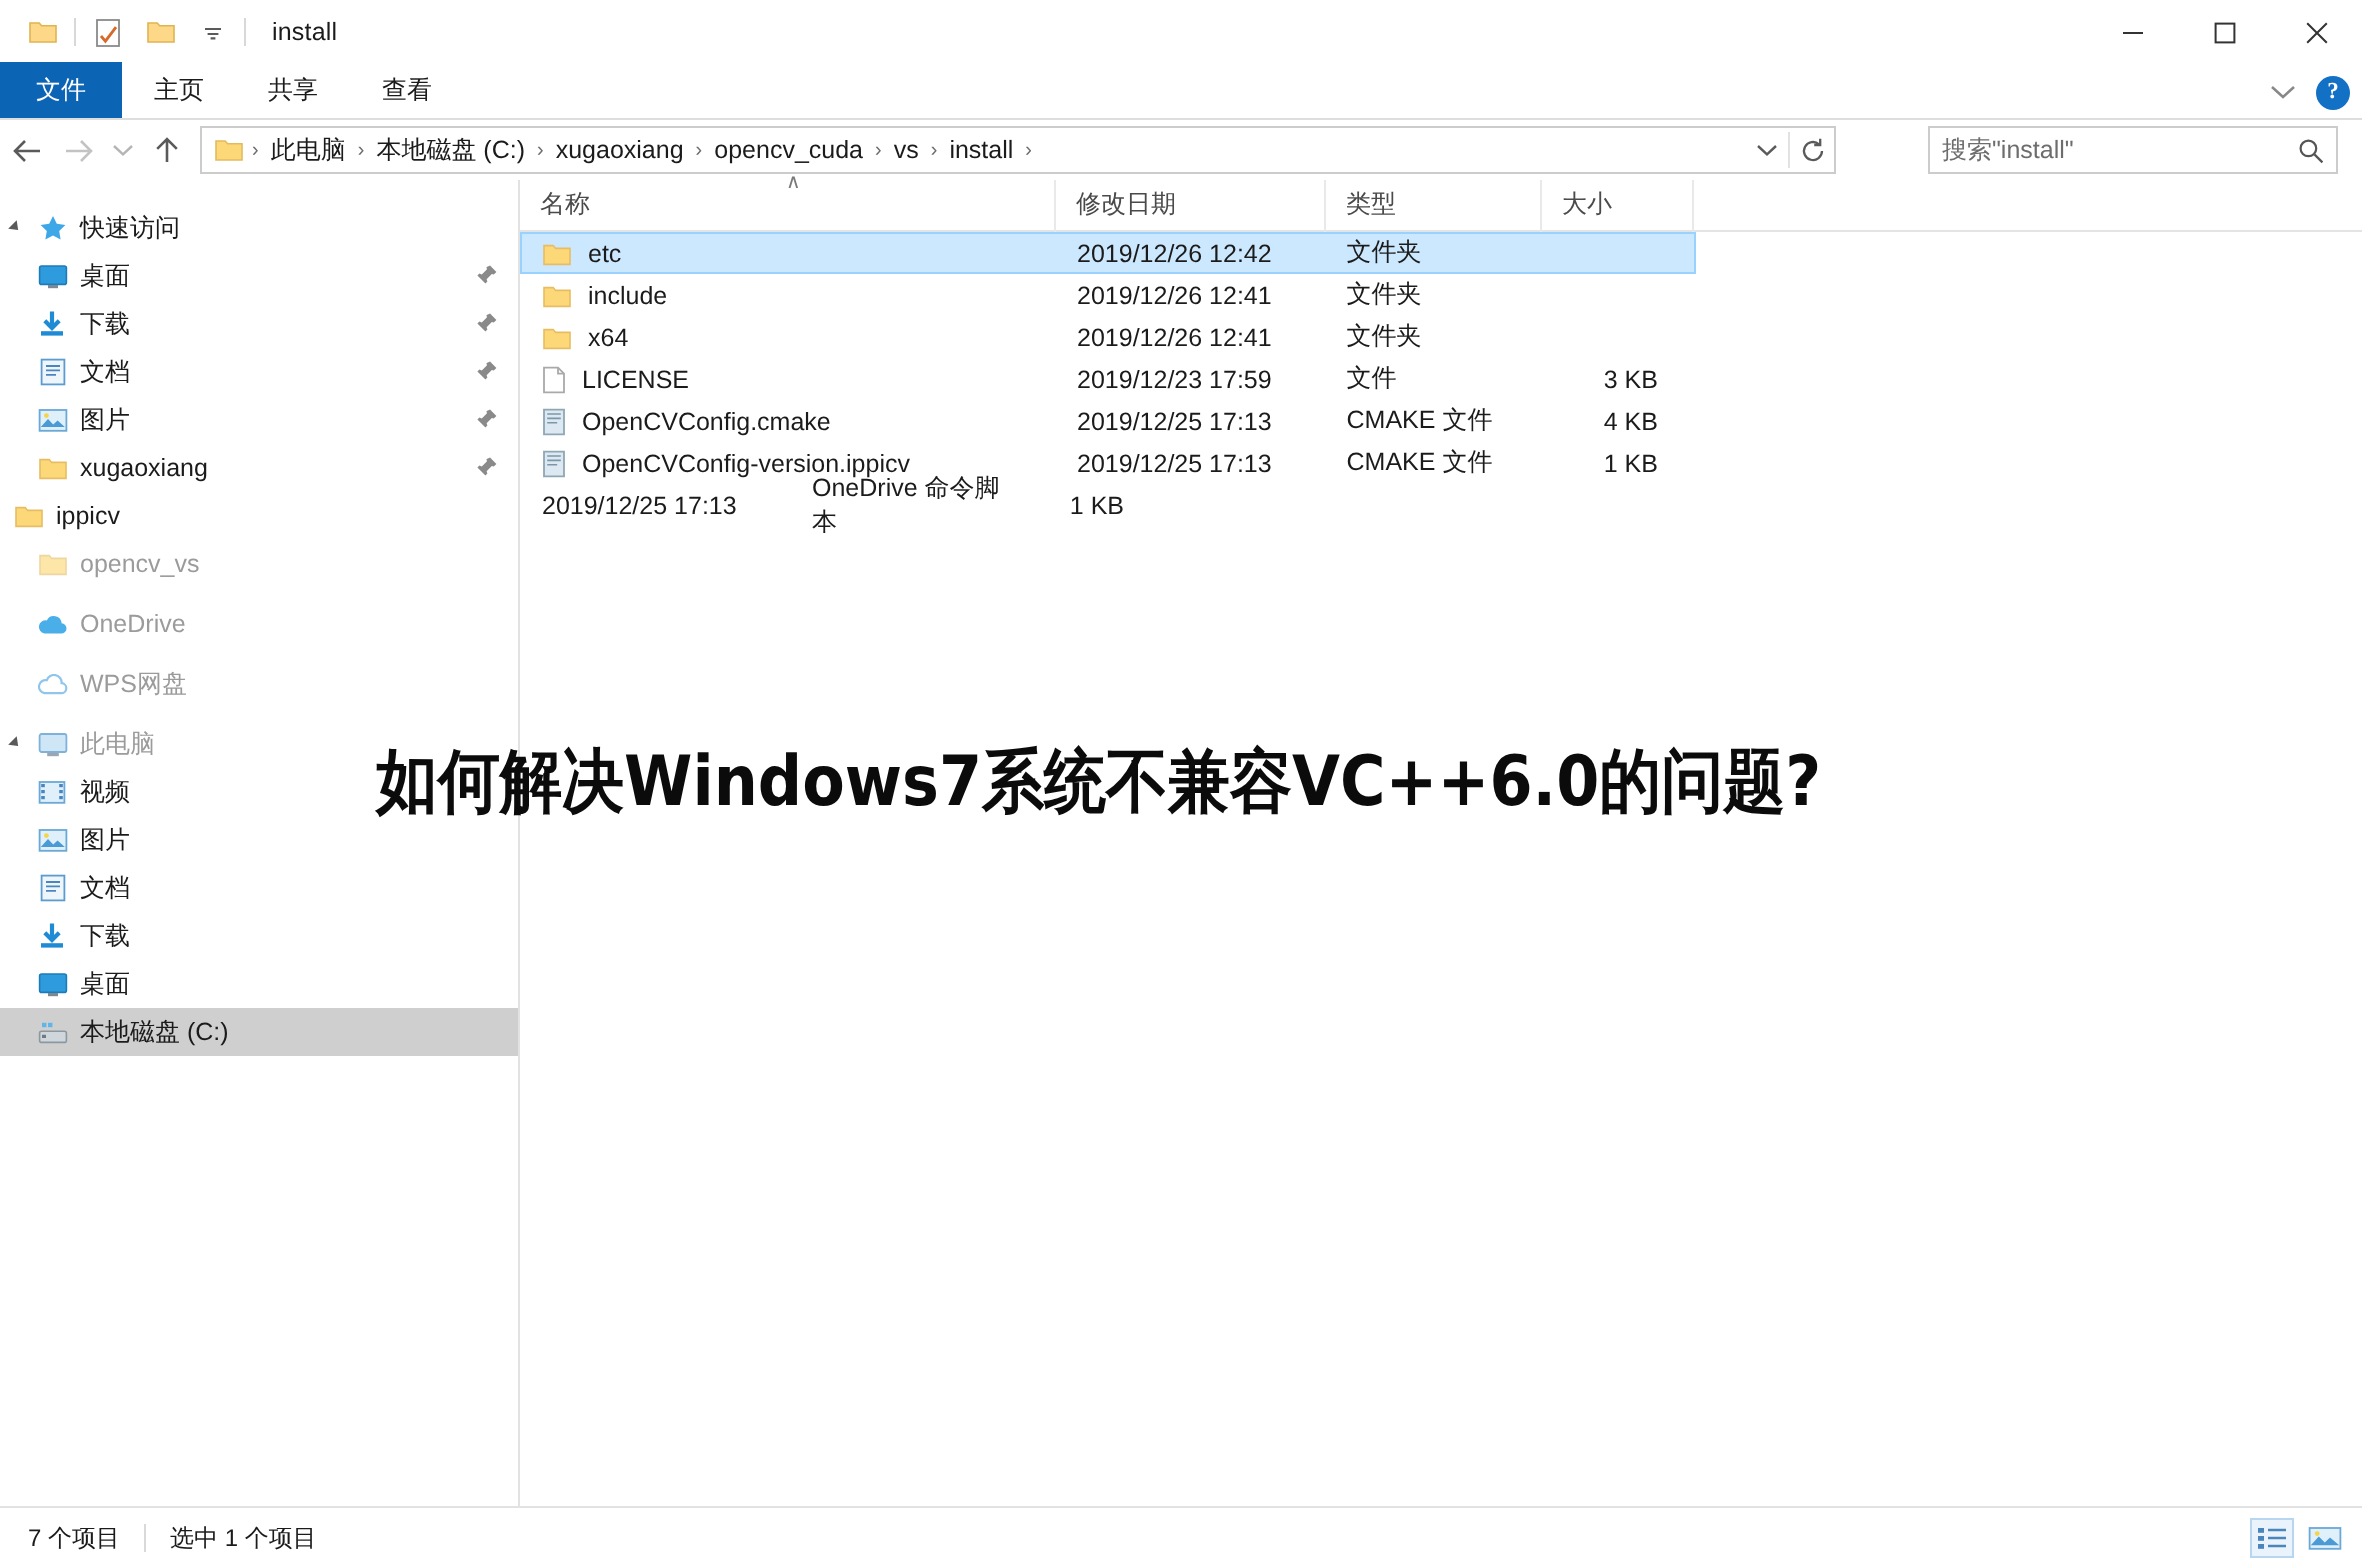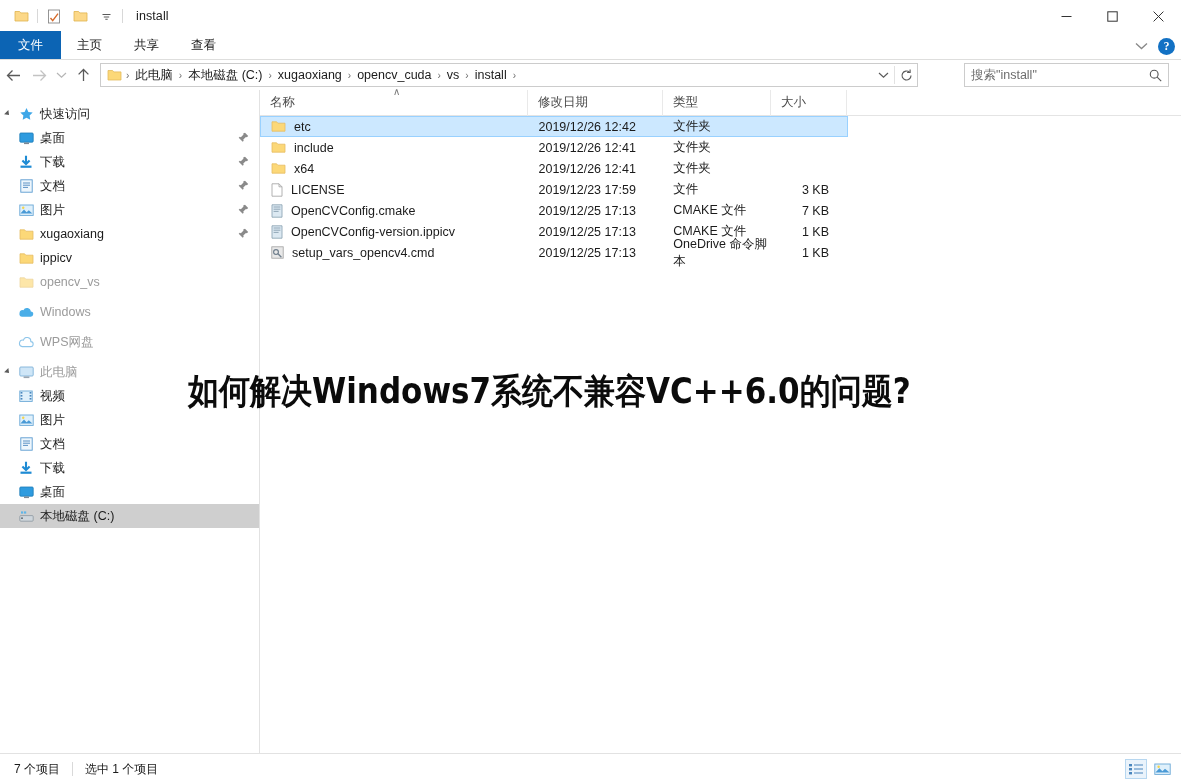--- a/index.html
+++ b/index.html
@@ -130,21 +130,21 @@
   }
   .sort-caret {
     position:absolute; top:-4px; left:133px; font-size:10px; color:#7a7a7a;
   }
   .rows { position:absolute; left:0; top:26px; width:100%; }
   .row {
     height:21px; display:flex; align-items:center; font-size:12.5px; color:#1b1b1b;
     border:1px solid transparent;
   }
   .row.selected { background:#cce8ff; border:1px solid #99d1ff; }
-  .cell-name { display:flex; align-items:center; padding-left:10px; }
+  .cell-name { display:flex; align-items:flex-end; padding-left:10px; }
   .cell-name .nm { padding-left:8px; }
   .cell { padding-left:10px; color:#1b1b1b; }
   .cell.size { text-align:right; padding-right:18px; padding-left:0; }
 
   
   .statusbar {
     position:absolute; left:0; top:753px; width:1181px; height:31px;
     border-top:1px solid #e2e2e2; background:#fff;
     display:flex; align-items:center; padding-left:14px;
   }
@@ -394,21 +394,21 @@
           <span class="lbl">xugaoxiang</span>
           <span class="pin">
             <svg width="11" height="11" viewBox="0 0 11 11">
                 <path d="M7 0.8l3.2 3.2-1.3 1.3-1-0.3-2.6 2.6.4 1.2-1 1-4-4 1-1 1.2.4L5.5 2.6l-.3-1z" fill="#8a8a8a"></path>
               </svg>
           </span>
         </div>
 
 
 
-        <div class="nav-row" style="padding-left:16px">
+        <div class="nav-row" style="padding-left:4px">
           <span class="ico">
             <svg width="15" height="13" viewBox="0 0 15 13">
                 <path d="M1 1.8h4.6l1.2 1.4H14v8H1z" fill="#fcd878" stroke="#e6bd62" stroke-width=".8"></path>
               </svg>
           </span>
           <span class="lbl">ippicv</span>
         </div>
 
         <div class="nav-row" style="padding-left:16px">
           <span class="ico">
@@ -421,21 +421,21 @@
       </div>
 
       <div class="nav-group">
         <div class="nav-row">
           <span class="chev"></span>
           <span class="ico">
             <svg width="16" height="11" viewBox="0 0 16 11">
                 <path d="M4.2 9.8h8.3a2.6 2.6 0 0 0 .3-5.2A3.9 3.9 0 0 0 5.4 3.2 3.3 3.3 0 0 0 4.2 9.8z" fill="#4aaee8"></path>
               </svg>
           </span>
-          <span class="lbl dim">Windows</span>
+          <span class="lbl dim">OneDrive</span>
         </div>
       </div>
 
       <div class="nav-group">
         <div class="nav-row">
           <span class="chev"></span>
           <span class="ico">
             <svg width="16" height="11" viewBox="0 0 16 11">
                 <path d="M4.2 9.6h8.3a2.5 2.5 0 0 0 .3-5A3.8 3.8 0 0 0 5.4 3.1 3.2 3.2 0 0 0 4.2 9.6z" fill="none" stroke="#8fc6ea" stroke-width="1.1"></path>
               </svg>
@@ -614,49 +614,39 @@
             <span>
               <svg width="12" height="14" viewBox="0 0 12 14">
                   <path d="M1 0.8h10v12.4H1z" fill="#dce9f2" stroke="#8fa6b5" stroke-width=".9"></path>
                   <path d="M2.6 3h6.8M2.6 5.2h6.8M2.6 7.4h5" stroke="#7d96a8" stroke-width=".8"></path>
                 </svg>
             </span>
             <span class="nm">OpenCVConfig.cmake</span>
           </div>
           <div class="cell" style="width:135px">2019/12/25 17:13</div>
           <div class="cell" style="width:108px">CMAKE 文件</div>
-          <div class="cell size" style="width:76px">7 KB</div>
+          <div class="cell size" style="width:76px">4 KB</div>
         </div>
 
         <div class="row" style="width:588px">
           <div class="cell-name" style="width:268px">
             <span>
               <svg width="12" height="14" viewBox="0 0 12 14">
                   <path d="M1 0.8h10v12.4H1z" fill="#dce9f2" stroke="#8fa6b5" stroke-width=".9"></path>
                   <path d="M2.6 3h6.8M2.6 5.2h6.8M2.6 7.4h5" stroke="#7d96a8" stroke-width=".8"></path>
                 </svg>
             </span>
             <span class="nm">OpenCVConfig-version.ippicv</span>
           </div>
           <div class="cell" style="width:135px">2019/12/25 17:13</div>
           <div class="cell" style="width:108px">CMAKE 文件</div>
           <div class="cell size" style="width:76px">1 KB</div>
         </div>
 
         <div class="row" style="width:588px">
-          <div class="cell-name" style="width:268px">
-            <span>
-              <svg width="13" height="13" viewBox="0 0 13 13">
-                  <rect x="0.8" y="0.8" width="11.4" height="11.4" fill="#e8e8e8" stroke="#a0a0a0" stroke-width=".8"></rect>
-                  <circle cx="5" cy="6" r="2.4" fill="none" stroke="#6f7e8c" stroke-width="1.2"></circle>
-                  <path d="M7 7.8l3.4 3.4" stroke="#6f7e8c" stroke-width="1.3"></path>
-                </svg>
-            </span>
-            <span class="nm">setup_vars_opencv4.cmd</span>
-          </div>
           <div class="cell" style="width:135px">2019/12/25 17:13</div>
           <div class="cell" style="width:108px">OneDrive 命令脚本</div>
           <div class="cell size" style="width:76px">1 KB</div>
         </div>
 
       </div>
     </div>
   </div>
 
   <div class="watermark">如何解决Windows7系统不兼容VC++6.0的问题?</div>

